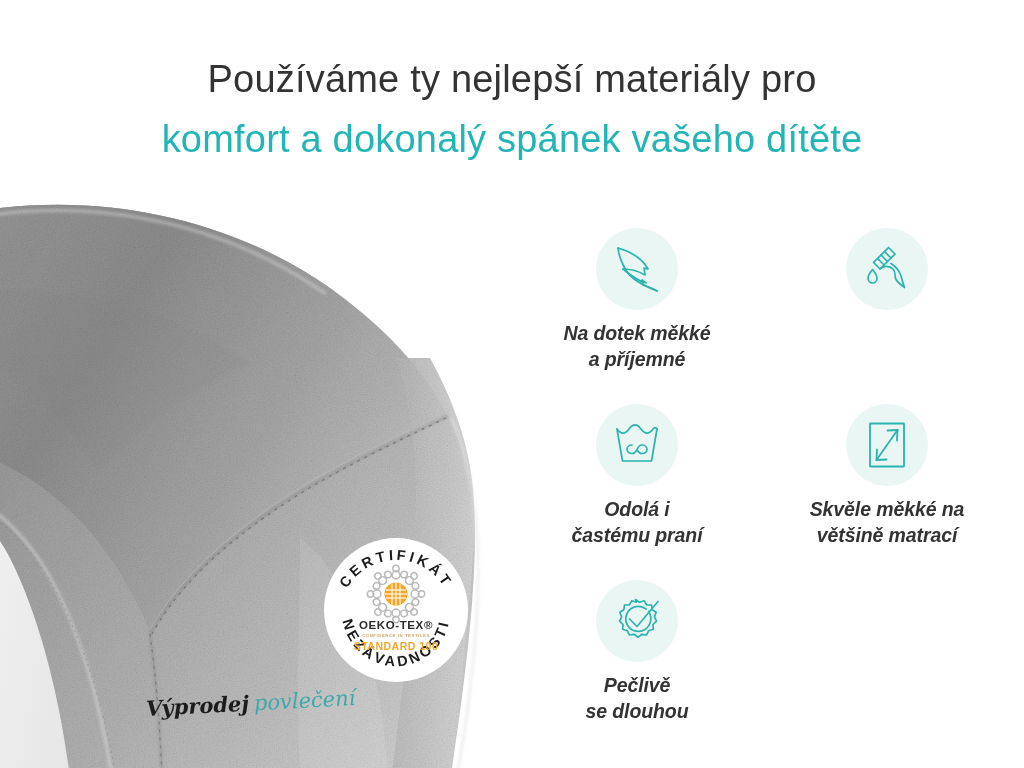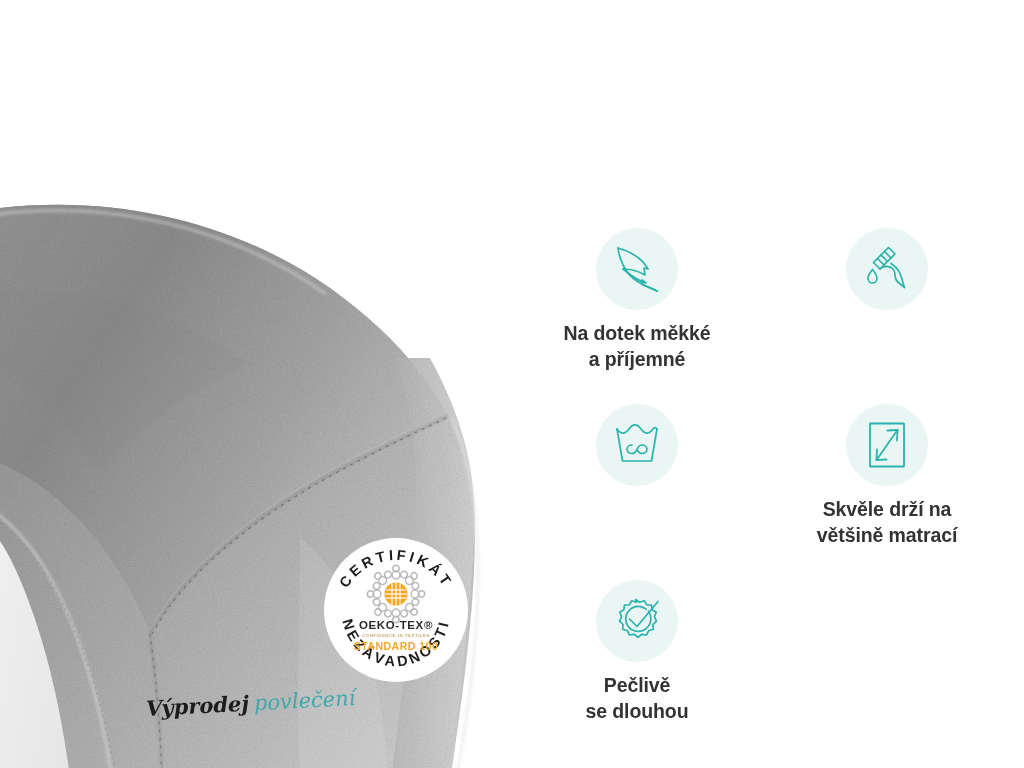--- a/index.html
+++ b/index.html
@@ -121,20 +121,21 @@
   }
   .feature-iconwrap svg { display: block; }
   .feature-label {
     font-size: 19.5px;
     font-weight: 700;
     color: #333333;
     text-align: center;
     line-height: 1.33;
     white-space: pre-line;
     letter-spacing: -0.1px;
+    font-style: italic;
   }
 </style>
 </head>
 <body>
 
 <div id="stage">
 
   <div class="photo">
     <svg width="500" height="590" viewBox="0 0 500 590" xmlns="http://www.w3.org/2000/svg" aria-hidden="true">
       <defs>
@@ -309,20 +310,24 @@
       </g>
 
       <text x="74" y="93" text-anchor="middle" font-family="'Liberation Sans', sans-serif" font-size="11.5" font-weight="700" letter-spacing="0.6" fill="#2b2b2b">OEKO-TEX®</text>
 
       <text x="74" y="100.5" text-anchor="middle" font-family="'Liberation Sans', sans-serif" font-size="4.3" font-weight="700" letter-spacing="0.55" fill="#c9a86a">CONFIDENCE IN TEXTILES</text>
 
       <text x="74" y="114" text-anchor="middle" font-family="'Liberation Sans', sans-serif" font-size="10.5" font-weight="700" letter-spacing="0.5" fill="#f0a72a">STANDARD 100</text>
     </svg>
   </div>
 
+  <div class="headings">
+    <div class="headline-1">Používáme ty nejlepší materiály pro</div>
+    <div class="headline-2">komfort a dokonalý spánek vašeho dítěte</div>
+  </div>
 
   <div class="features">
 
     <div class="feature">
       <div class="feature-iconwrap">
         <svg width="54" height="54" viewBox="0 0 54 54" fill="none" stroke="#2bb3ad" stroke-width="1.7" stroke-linecap="round" stroke-linejoin="round">
           <path d="M8 6 C 8 6, 10 26, 24 37 C 32 43, 42 47, 47 49"></path>
           <path d="M8 6 C 22 10, 33 18, 38 27 L 34 26 L 35 33 C 30 30, 22 27, 13 27"></path>
           <path d="M13 27 C 20 33, 28 39, 36 41 L 32 38 L 33 43 C 39 45, 44 47, 47 49"></path>
         </svg>
@@ -347,34 +352,36 @@
     </div>
 
     <div class="feature">
       <div class="feature-iconwrap">
         <svg width="54" height="54" viewBox="0 0 54 54" fill="none" stroke="#2bb3ad" stroke-width="1.7" stroke-linecap="round" stroke-linejoin="round">
           <path d="M7 11 L 12.5 43 L 41.5 43 L 47 11"></path>
           <path d="M7 11 C 11 16.5, 15 16.5, 19 11 C 23 5.5, 27 5.5, 31 11 C 35 16.5, 39 16.5, 43 11 C 44.5 9, 45.8 9.3, 47 11"></path>
           <path d="M22 27 C 19.2 27, 17 29, 17 31.3 C 17 33.6, 19.2 35.5, 22 35.5 C 25 35.5, 27 31.3, 27 31.3 C 27 31.3, 29 27, 32 27 C 34.8 27, 37 29, 37 31.3 C 37 33.6, 34.8 35.5, 32 35.5 C 29 35.5, 27 31.3, 27 31.3"></path>
         </svg>
       </div>
+      <div class="feature-label">Odolá i
+častému praní</div>
     </div>
 
     <div class="feature">
       <div class="feature-iconwrap">
         <svg width="54" height="54" viewBox="0 0 54 54" fill="none" stroke="#2bb3ad" stroke-width="1.8" stroke-linecap="round" stroke-linejoin="round">
           <rect x="10" y="5.5" width="34" height="43" rx="0.5"></rect>
           <path d="M16.5 42 L 37.5 12"></path>
           <path d="M37.5 12 L 27.5 12.5"></path>
           <path d="M37.5 12 L 37 22.5"></path>
           <path d="M16.5 42 L 26.5 41.5"></path>
           <path d="M16.5 42 L 17 31.5"></path>
         </svg>
       </div>
-      <div class="feature-label">Skvěle drží na
+      <div class="feature-label">Skvěle měkké na
 většině matrací</div>
     </div>
 
     <div class="feature">
       <div class="feature-iconwrap">
         <svg width="54" height="54" viewBox="0 0 54 54" fill="none" stroke="#2bb3ad" stroke-width="1.7" stroke-linecap="round" stroke-linejoin="round">
           <path d="M25.5 5.5 L 29.6 8.2 L 34.2 6.8 L 36.7 10.9 L 41.5 11 L 42.2 15.8 L 46.2 18.3 L 44.4 22.8
                    L 46.5 27.2 L 43 30.5 L 43.3 35.3 L 38.7 36.7 L 36.5 41 L 31.8 40.3 L 28 43.2 L 24.2 40.3
                    L 19.5 41 L 17.3 36.7 L 12.7 35.3 L 13 30.5 L 9.5 27.2 L 11.6 22.8 L 9.8 18.3 L 13.8 15.8
                    L 14.5 11 L 19.3 10.9 L 21.8 6.8 L 26.4 8.2 Z"></path>

